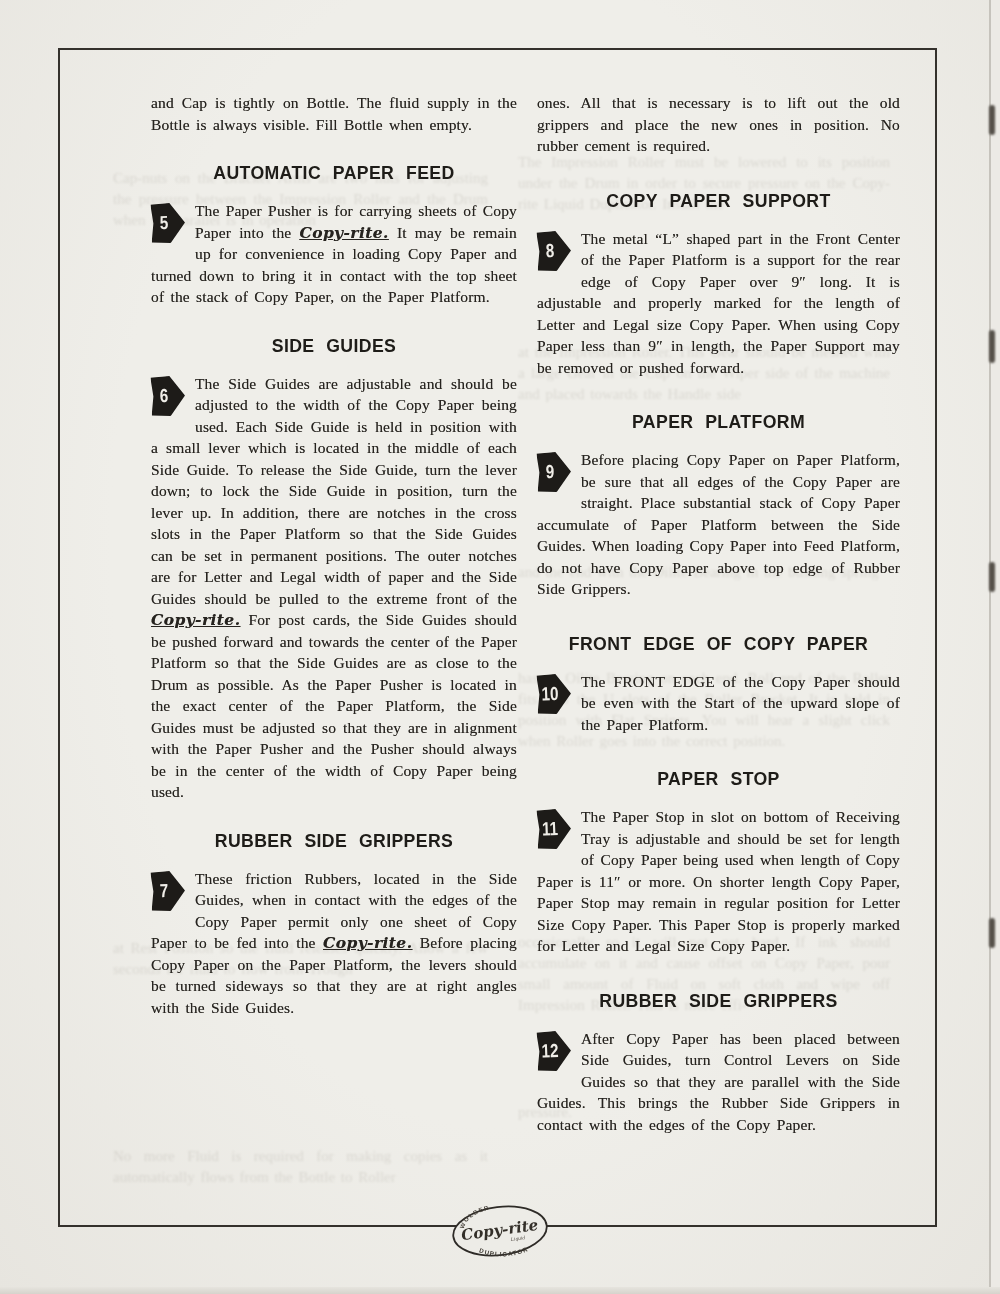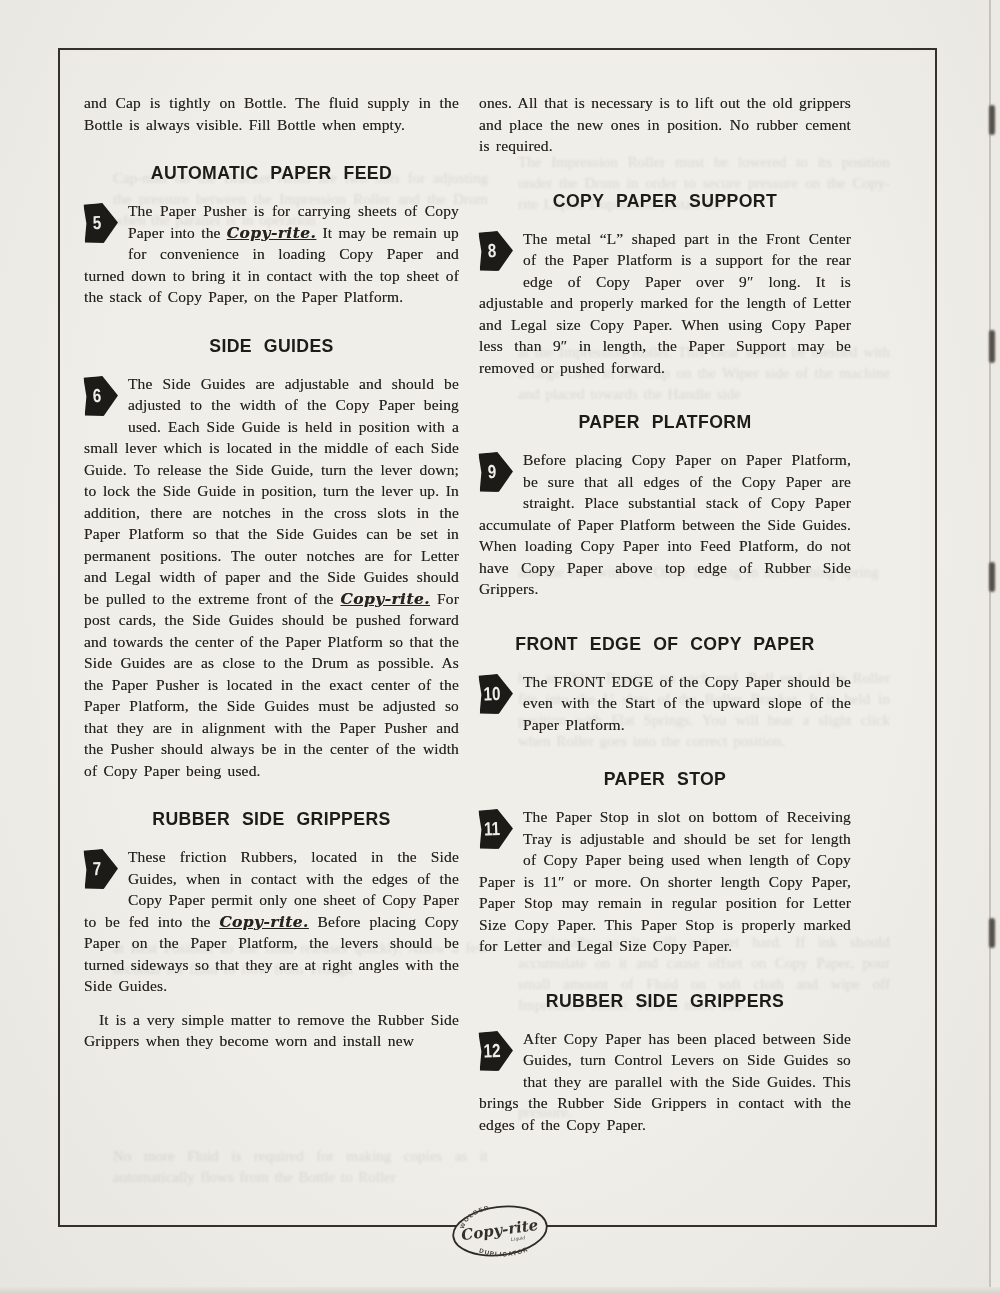--- a/index.html
+++ b/index.html
@@ -6,22 +6,22 @@
   .page{
     position:relative;width:1000px;height:1294px;overflow:hidden;
     background:radial-gradient(ellipse at 50% 42%, #efeee9 55%, #e7e5df 100%);
     font-family:"Liberation Serif",serif;color:#26231f;
   }
   .frame{
     position:absolute;left:58px;top:48px;width:875px;height:1175px;
     border:2px solid #34312c;
   }
   .columns{
-    position:absolute;left:0;top:0;width:100%;height:100%;
-    display:flex;box-sizing:border-box;padding:42px 47px 0 24px;gap:20px;
+    position:absolute;left:12px;top:0;width:100%;height:100%;
+    display:flex;box-sizing:border-box;padding:42px 47px 0 79px;gap:20px;
   }
   .col{position:relative;z-index:2;}
   .col-left{width:375px;}
   .col-right{width:372px;}
   .body{
     margin:0;font-size:15.5px;line-height:21.5px;text-align:justify;
     word-spacing:2.2px;letter-spacing:0.15px;
     text-shadow:0 0 0.45px rgba(35,32,28,0.55);
   }
   .indent{text-indent:15px;}
@@ -110,21 +110,20 @@
           <p class="body"><span>The Side Guides are adjustable and should be adjusted to the </span><span class="i">width</span><span> of the Copy Paper being used. Each Side Guide is held in position with a small lever which is located in the middle of each Side Guide. To release the Side Guide, turn the lever </span><span class="i">down;</span><span> to lock the Side Guide in position, turn the lever </span><span class="i">up.</span><span> In addition, there are </span><span class="i">notches</span><span> in the cross slots in the Paper Platform so that the Side Guides can be set in permanent positions. The outer </span><span class="i">notches</span><span> are for Letter and Legal </span><span class="i">width</span><span> of paper and the Side Guides should be pulled to the extreme front of the </span><span class="script">Copy-rite.</span><span>  For post cards, the Side Guides should be pushed forward and towards the center of the Paper Platform so that the Side Guides are as close to the Drum as possible. As the Paper Pusher is located in the exact center of the Paper Platform, the Side Guides must be adjusted so that they are in alignment with the Paper Pusher and the Pusher should always be in the </span><span class="i">center</span><span> of the </span><span class="i">width</span><span> of Copy Paper being used.</span></p>
         </div>
 
         <h2 class="heading">RUBBER SIDE GRIPPERS</h2>
         <div class="item">
           <span class="marker">
               <span class="num">7</span>
             </span>
           <p class="body"><span>These friction Rubbers, located in the Side Guides, when in contact with the edges of the Copy Paper permit only one sheet of Copy Paper to be fed into the </span><span class="script">Copy-rite.</span><span> Before placing Copy Paper on the Paper Platform, the levers should be turned sideways so that they are at right angles with the Side Guides.</span></p>
         </div>
-        <p class="body indent sp2">It is a very simple matter to remove the Rubber Side Grippers when they become worn and install new</p>
       </div>
 
       <div class="col col-right">
         <p class="body">ones. All that is necessary is to lift out the old grippers and place the new ones in position. No rubber cement is required.</p>
 
         <h2 class="heading tall">COPY PAPER SUPPORT</h2>
         <div class="item">
           <span class="marker">
               <span class="num">8</span>
             </span>

